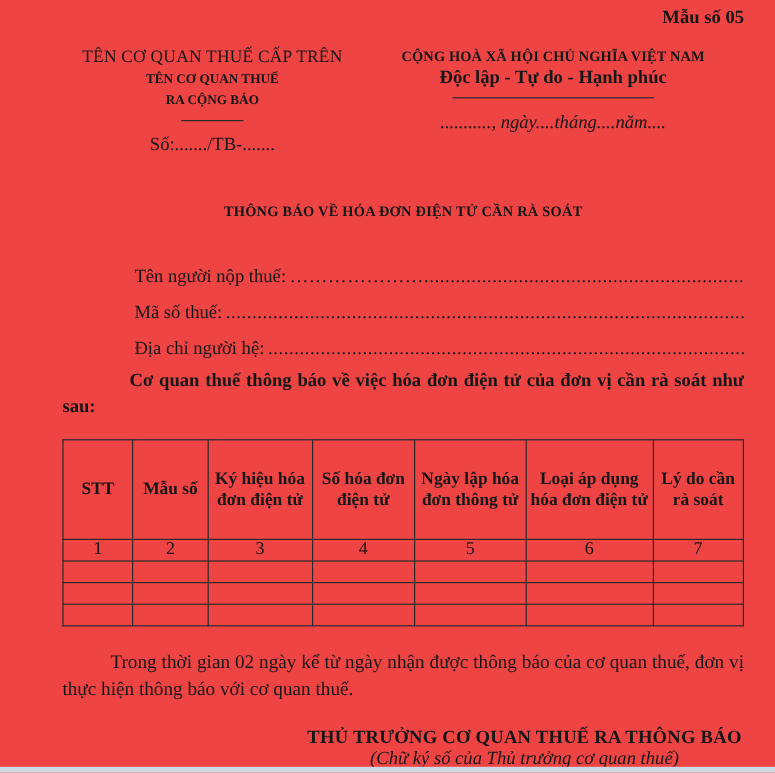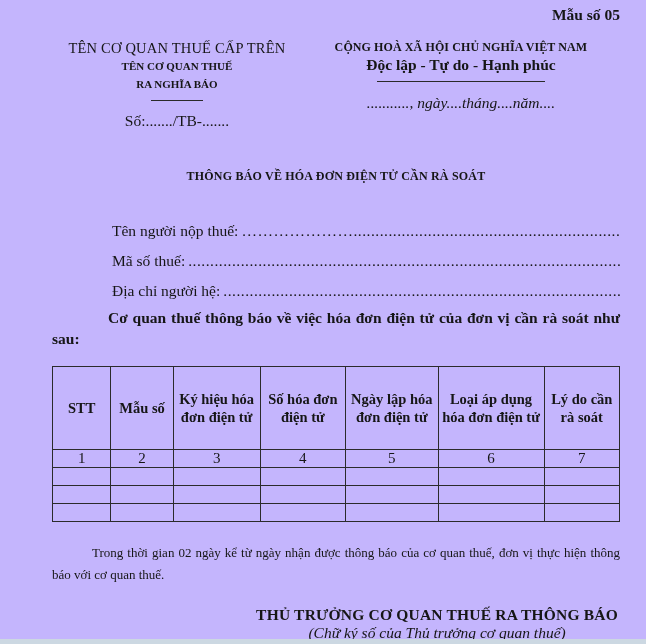--- a/index.html
+++ b/index.html
@@ -4,21 +4,21 @@
 <style>
   html, body {
     margin: 0;
     padding: 0;
     background: #ffffff;
   }
   .page {
     position: relative;
     width: 646px;
     height: 644px;
-    background: #c4b5fd;
+    background: #ef4444;
     font-family: "Liberation Serif", "DejaVu Serif", serif;
     color: #161616;
     overflow: hidden;
     box-sizing: border-box;
     padding: 6px 26px 0 52px;
   }
   .form-no {
     text-align: right;
     font-weight: bold;
     font-size: 15.5px;
@@ -147,21 +147,21 @@
   }
   .col-1 { width: 10.3%; }
   .col-2 { width: 11.0%; }
   .col-3 { width: 15.3%; }
   .col-4 { width: 15.1%; }
   .col-5 { width: 16.3%; }
   .col-6 { width: 18.7%; }
   .col-7 { width: 13.3%; }
   .closing-para {
     margin: 20px 0 0 0;
-    font-size: 13px;
+    font-size: 16px;
     line-height: 21.5px;
     text-align: justify;
     text-indent: 40px;
   }
   .signature-block {
     margin-top: 21px;
     margin-left: auto;
     margin-right: 2px;
     width: fit-content;
     text-align: center;
@@ -191,21 +191,21 @@
 <body>
 
 <div class="page">
 
   <div class="form-no">Mẫu số 05</div>
 
   <div class="header-row">
     <div class="header-left">
       <div class="hl-line1">TÊN CƠ QUAN THUẾ CẤP TRÊN</div>
       <div class="hl-line2">TÊN CƠ QUAN THUẾ</div>
-      <div class="hl-line2">RA NGHĨA BÁO</div>
+      <div class="hl-line2">RA CỘNG BÁO</div>
       <div class="short-rule"></div>
       <div class="doc-number">Số:......./TB-.......</div>
     </div>
     <div class="header-right">
       <div class="hr-line1">CỘNG HOÀ XÃ HỘI CHỦ NGHĨA VIỆT NAM</div>
       <div class="hr-line2">Độc lập - Tự do - Hạnh phúc</div>
       <div class="motto-rule"></div>
       <div class="date-line">..........., ngày....tháng....năm....</div>
     </div>
   </div>
@@ -238,21 +238,21 @@
       <col class="col-5">
         <col class="col-6">
         <col class="col-7">
     </colgroup>
     <thead>
       <tr>
         <th>STT</th>
         <th>Mẫu số</th>
         <th>Ký hiệu hóa đơn điện tử</th>
         <th>Số hóa đơn điện tử</th>
-        <th>Ngày lập hóa đơn điện tử</th>
+        <th>Ngày lập hóa đơn thông tử</th>
         <th>Loại áp dụng hóa đơn điện tử</th>
         <th>Lý do cần rà soát</th>
       </tr>
       <tr class="num-row">
         <td>1</td>
         <td>2</td>
         <td>3</td>
         <td>4</td>
         <td>5</td>
         <td>6</td>

